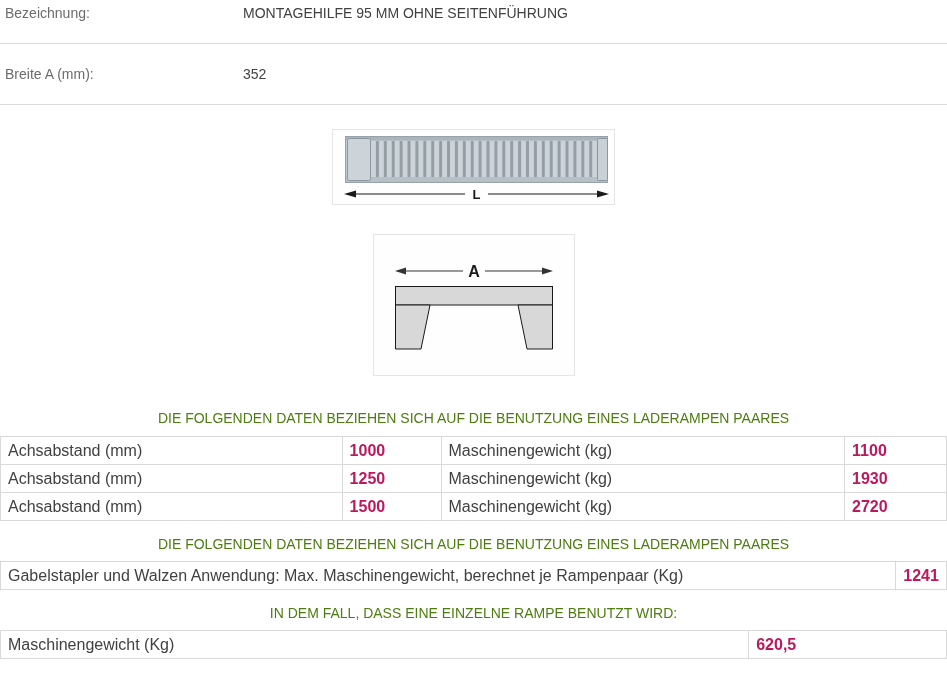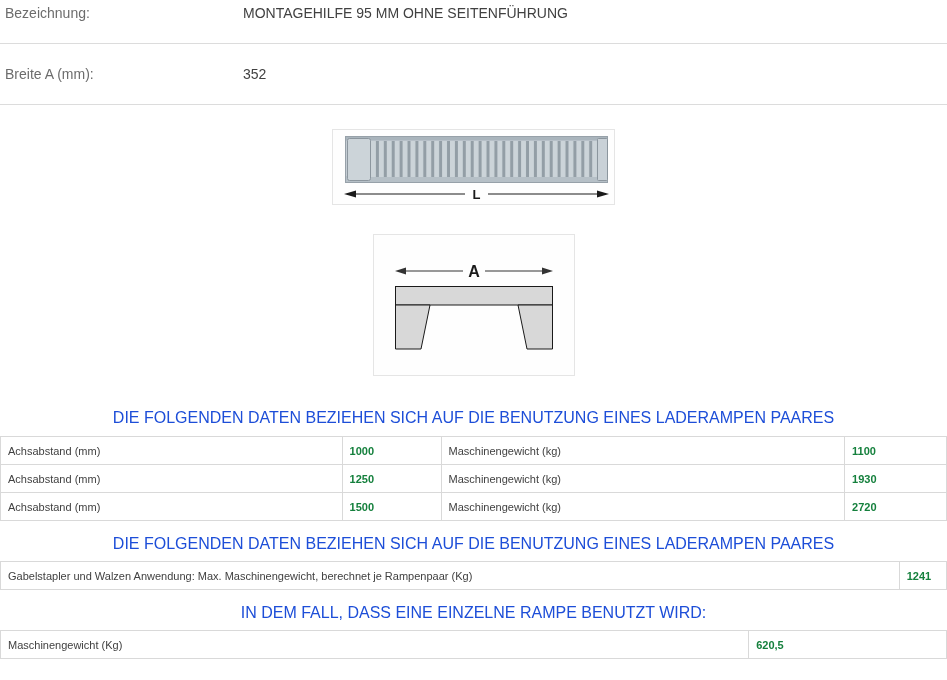--- a/index.html
+++ b/index.html
@@ -32,41 +32,41 @@
     border: 1px solid #e5e5e5;
     background: #fefefe;
     font-size: 0;
   }
   .diagram-length-box { margin-top: 24px; }
   .diagram-width-box  { margin-top: 26px; }
 
   
   .section-heading {
     text-align: center;
-    font-size: 16px;
-    color: #1d4ed8;
+    font-size: 14px;
+    color: #4d7c0f;
     line-height: 16px;
   }
   .h-first  { margin: 31px 0 10px 0; }
   .h-mid    { margin: 15px 0 9px 0; }
 
   
   .data-table {
     width: 100%;
     border-collapse: collapse;
-    font-size: 11px;
+    font-size: 16px;
   }
   .data-table td {
     border: 1px solid #d9d9d9;
     padding: 4px 7px;
     height: 28px;
     vertical-align: middle;
     color: #414141;
   }
-  .data-table td.num { font-weight: bold; color: #15803d; }
+  .data-table td.num { font-weight: bold; color: #be185d; }
 
   .pair-table td.c1 { width: 342px; }
   .pair-table td.c2 { width: 99px; }
   .pair-table td.c3 { width: 404px; }
   .pair-table td.c4 { width: 102px; }
 
   .fork-table td.c1 { width: 893px; }
   .fork-table td.c2 { width: 47px; }
 
   .single-table td.c1 { width: 749px; }

